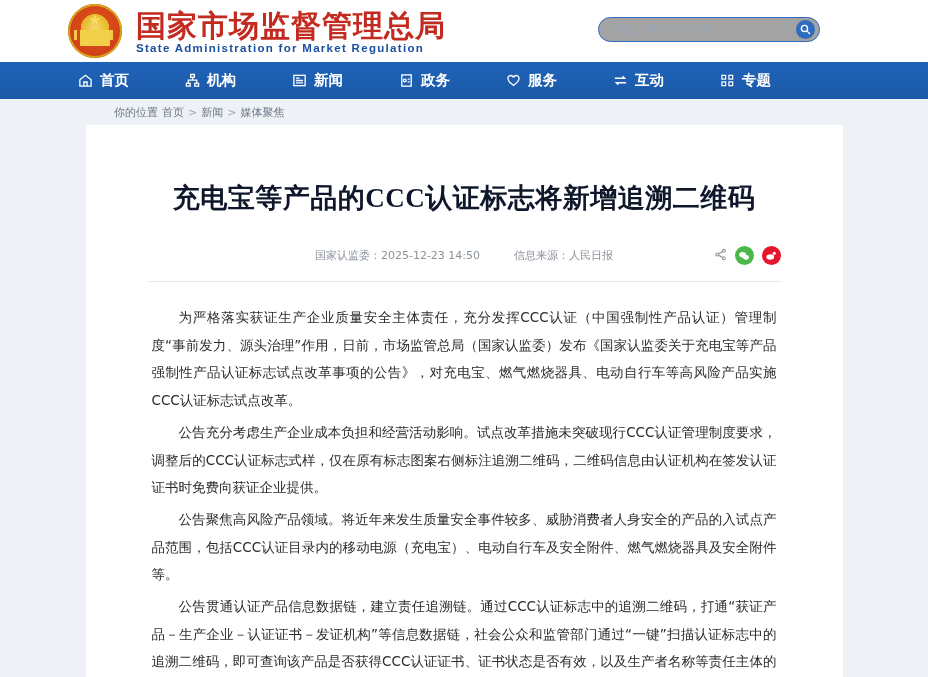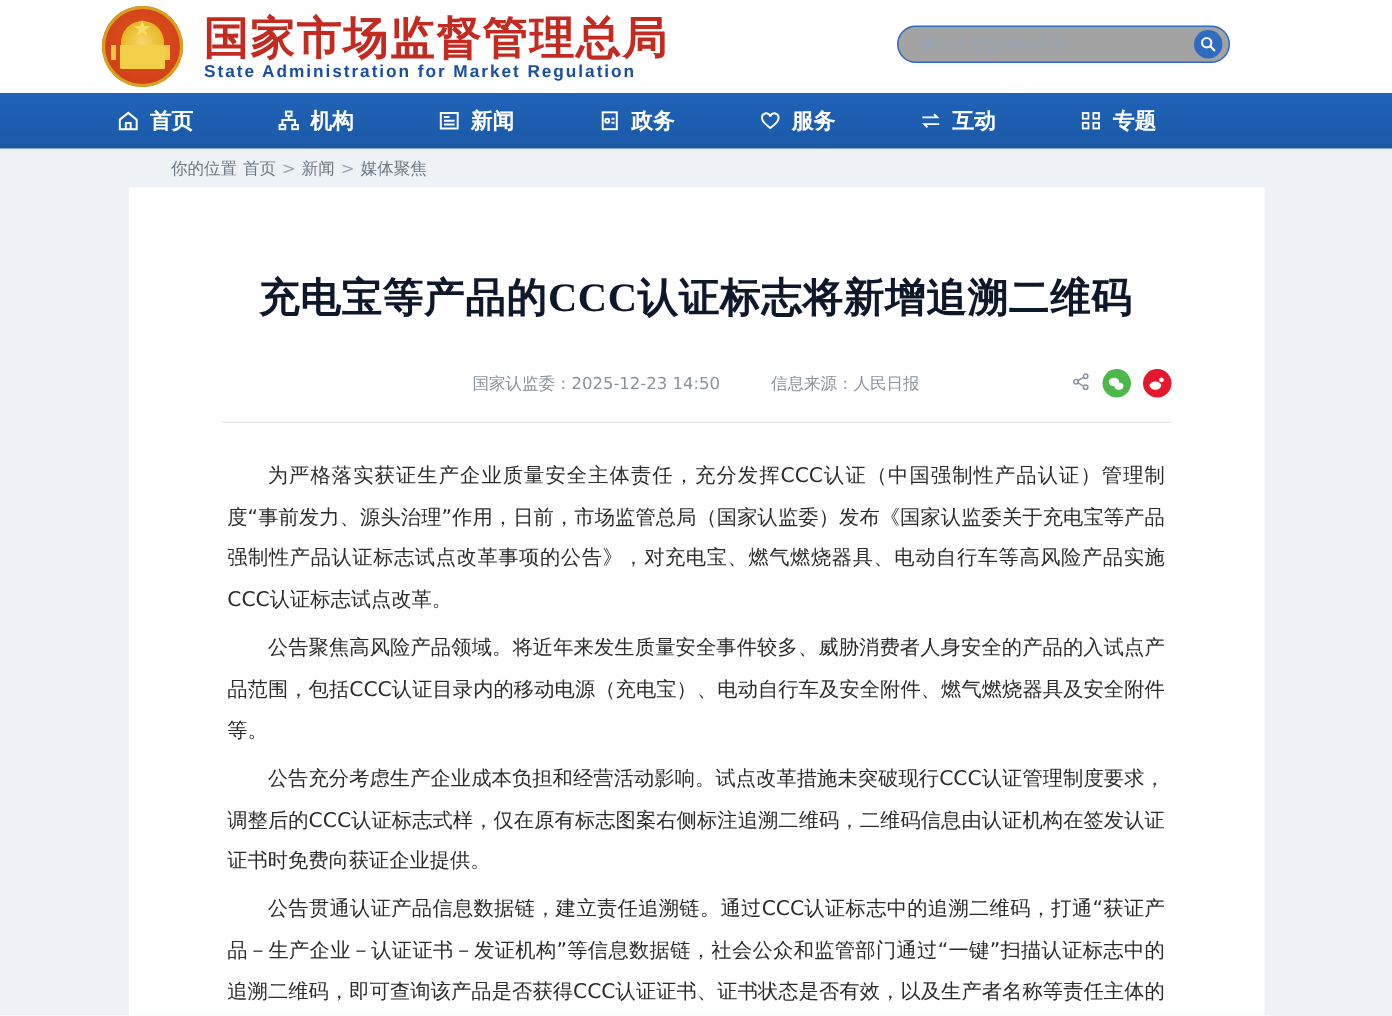--- a/index.html
+++ b/index.html
@@ -358,17 +358,17 @@
           <circle cx="12.4" cy="4.4" r="2.1"></circle>
         </svg>
       </span>
     </span>
   </div>
 
   <div class="divider"></div>
 
   <div class="body-text">
     <p>为严格落实获证生产企业质量安全主体责任，充分发挥CCC认证（中国强制性产品认证）管理制度“事前发力、源头治理”作用，日前，市场监管总局（国家认监委）发布《国家认监委关于充电宝等产品强制性产品认证标志试点改革事项的公告》，对充电宝、燃气燃烧器具、电动自行车等高风险产品实施CCC认证标志试点改革。</p>
+    <p>公告充分考虑生产企业成本负担和经营活动影响。试点改革措施未突破现行CCC认证管理制度要求，调整后的CCC认证标志式样，仅在原有标志图案右侧标注追溯二维码，二维码信息由认证机构在签发认证证书时免费向获证企业提供。</p>
     <p>公告聚焦高风险产品领域。将近年来发生质量安全事件较多、威胁消费者人身安全的产品的入试点产品范围，包括CCC认证目录内的移动电源（充电宝）、电动自行车及安全附件、燃气燃烧器具及安全附件等。</p>
-    <p>公告充分考虑生产企业成本负担和经营活动影响。试点改革措施未突破现行CCC认证管理制度要求，调整后的CCC认证标志式样，仅在原有标志图案右侧标注追溯二维码，二维码信息由认证机构在签发认证证书时免费向获证企业提供。</p>
     <p>公告贯通认证产品信息数据链，建立责任追溯链。通过CCC认证标志中的追溯二维码，打通“获证产品－生产企业－认证证书－发证机构”等信息数据链，社会公众和监管部门通过“一键”扫描认证标志中的追溯二维码，即可查询该产品是否获得CCC认证证书、证书状态是否有效，以及生产者名称等责任主体的关键信息。</p>
   </div>
 </div>
 
 </body></html>

